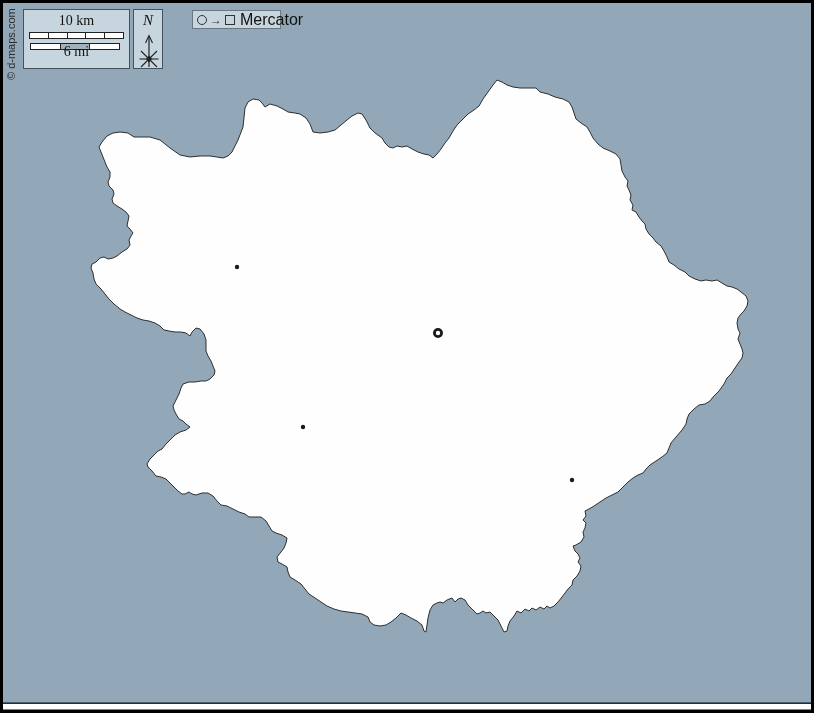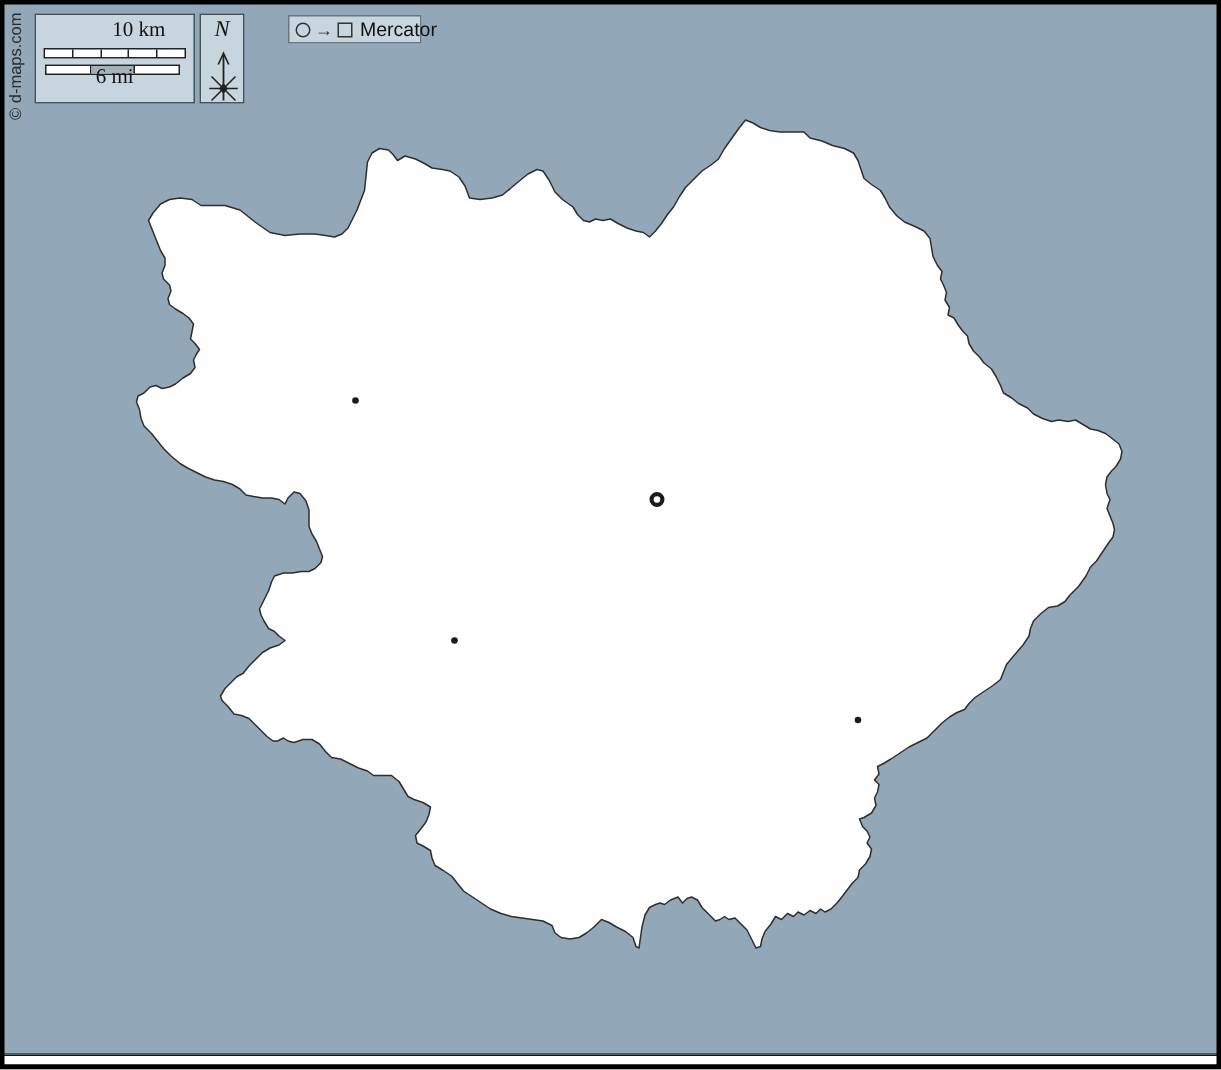--- a/index.html
+++ b/index.html
@@ -17,21 +17,21 @@
     border:1px solid var(--panel-border,#43525d);
     box-sizing:border-box;
   }
   #scale-panel{left:23px;top:9px;width:107px;height:60px;}
   .scale-label{
     position:absolute;left:0;width:100%;
     text-align:center;
     font-family:"Liberation Serif",serif;
     font-size:14px;color:#111;line-height:14px;
   }
-  #scale-km-label{top:4px;padding-left:16px;}
+  #scale-km-label{top:4px;}
   #scale-mi-label{top:35px;}
   .scale-bar{
     position:absolute;display:flex;
     height:5px;background:#fff;
     border:1px solid #222;box-sizing:content-box;
   }
   #scale-bar-km{left:5px;top:22px;width:93px;}
   #scale-bar-mi{left:6px;top:33px;width:88px;}
   .scale-cell{flex:1;border-right:1px solid #222;box-sizing:border-box;}
   .scale-cell:last-child{border-right:none;}
@@ -52,21 +52,21 @@
   }
   .proj-circle{
     width:8px;height:8px;border:1px solid #333;
     border-radius:50%;background:transparent;flex:0 0 auto;
   }
   .proj-arrow{font-size:12px;line-height:10px;color:#333;flex:0 0 auto;}
   .proj-square{
     width:8px;height:8px;border:1px solid #333;
     background:transparent;flex:0 0 auto;
   }
-  #projection-label{font-size:13px;color:#111;white-space:nowrap;padding-left:2px;}
+  #projection-label{font-size:16px;color:#111;white-space:nowrap;padding-left:2px;}
   #copyright{
     position:absolute;left:5px;top:80px;
     transform:rotate(-90deg);transform-origin:0 0;
     font-size:11px;color:#2b2b2b;letter-spacing:0px;
     white-space:nowrap;
   }
 </style>
 </head>
 <body>
 

